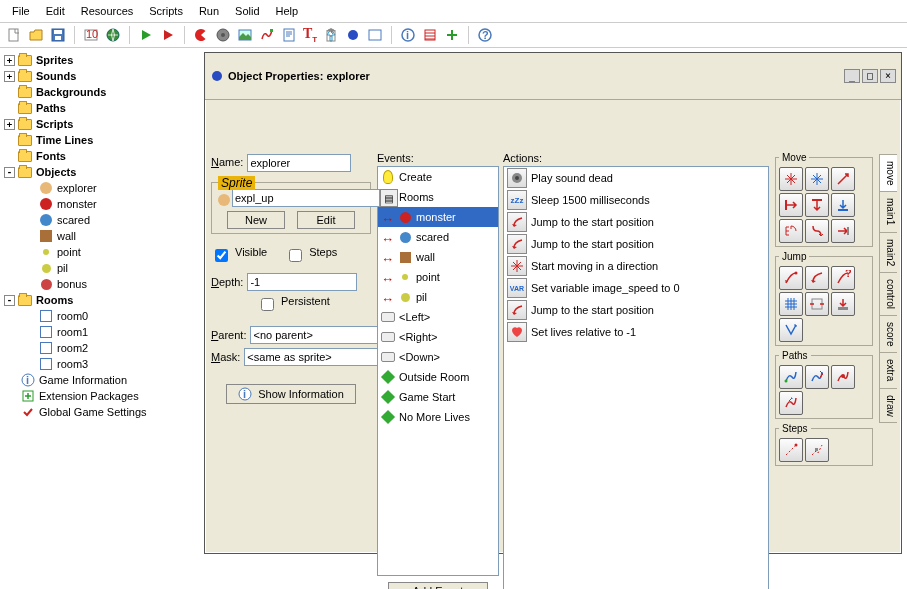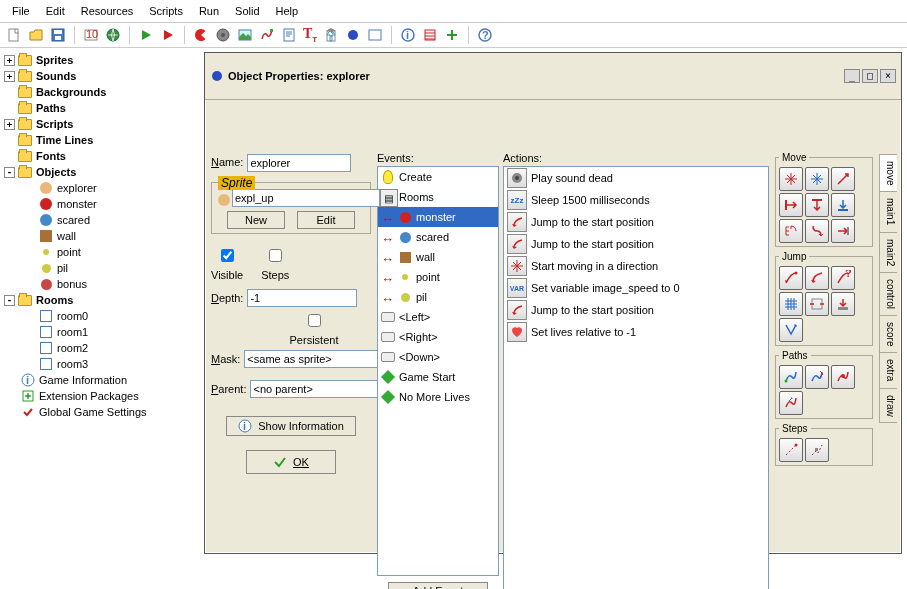--- a/index.html
+++ b/index.html
@@ -32,21 +32,21 @@
 .sidetab { writing-mode: vertical-rl; text-orientation: mixed; padding: 6px 1px; border: 1px solid #aca899; background: #ece9d8; font-size: 10px; cursor: pointer; border-right: none; margin-bottom: -1px; }
 .sidetab.active { background: #fff; }
 .lbl { display: block; margin-bottom: 2px; }
 .uline { text-decoration: underline; }
 .field { display: flex; align-items: center; gap: 4px; }
 input[type=text] { border: 1px solid #7f9db9; padding: 1px 2px; font-size: 11px; height: 18px; }
 .group { border: 1px solid #aca899; padding: 6px 6px 4px; position: relative; margin-top: 6px; }
 .group .legend { position: absolute; top: -7px; left: 6px; background: #eab308; padding: 0 3px; font-size: 12px; font-style: italic; }
 .btn { border: 1px solid #888; background: #ece9d8; padding: 2px 10px; cursor: pointer; min-width: 58px; text-align: center; }
 .row { display: flex; gap: 12px; margin-top: 4px; justify-content: center; }
-.chk { display: flex; align-items: center; gap: 4px; flex-direction: column; }
+.chk { display: flex; align-items: flex-start; gap: 4px; }
 .listbox { background: #fff; border: 1px solid #7f9db9; flex: 1; overflow: auto; }
 .evt-row, .act-row { display: flex; align-items: center; height: 20px; padding: 0 3px; gap: 4px; cursor: default; }
 .evt-row.sel { background: #316ac5; color: #fff; }
 .act-row { height: 22px; }
 .act-row .aicon { width: 20px; height: 20px; border: 1px solid #888; background: linear-gradient(#f8f8f8,#ddd); display: flex; align-items: center; justify-content: center; font-size: 9px; border-radius: 0; }
 fieldset.pal { border: 1px solid #aca899; margin: 0 2px 4px; padding: 4px 3px 3px; }
 fieldset.pal legend { font-size: 10px; padding: 0 3px; }
 .palgrid { display: flex; flex-wrap: wrap; gap: 2px; }
 .palbtn { width: 24px; height: 24px; border: 1px solid #666; background: linear-gradient(#fdfdfd,#ddd); display: flex; align-items: center; justify-content: center; cursor: pointer; border-radius: 2px; }
 .combo { display: flex; align-items: center; }
@@ -367,47 +367,41 @@
               </label>
           </div>
           <div class="field" style="margin-top:4px">
               <span><span class="uline">D</span>epth:</span>
               <input type="text" style="width: 110px;" value="-1">
             </div>
           <label class="chk" style="margin-left:46px">
               <input type="checkbox" style="">
               <span>Persistent</span>
             </label>
+          <div class="field" style="margin-top:8px">
+              <span><span class="uline">P</span>arent:</span>
+              <div class="combo" style="flex:1">
+                <input type="text" value="&lt;no parent&gt;" style="">
+                <span class="browse">▤</span>
+              </div>
+            </div>
           <div class="field">
               <span><span class="uline">M</span>ask:</span>
               <div class="combo" style="flex:1">
                 <input type="text" value="&lt;same as sprite&gt;" style="">
-                <span class="browse">▤</span>
-              </div>
-            </div>
-          <div class="field" style="margin-top:8px">
-              <span><span class="uline">P</span>arent:</span>
-              <div class="combo" style="flex:1">
-                <input type="text" value="&lt;no parent&gt;" style="">
                 <span class="browse">▤</span>
               </div>
             </div>
           <span class="btn" style="margin:14px auto 0;width:130px;display:flex;align-items:center;justify-content:center;gap:6px">
               <svg width="14" height="14">
                 <circle cx="7" cy="7" r="6" fill="#fff" stroke="#4a7abc"></circle>
                 <text x="5" y="11" font-size="9" fill="#4a7abc" font-weight="bold">i</text>
               </svg>
               <span>Show Information</span>
             </span>
-          <span class="okbtn">
-              <svg width="14" height="14">
-                <path d="M2 7l4 4 6-8" stroke="#2a9c2a" stroke-width="2" fill="none"></path>
-              </svg>
-              <span><span class="uline">OK</span></span>
-            </span>
         </div>
 
         <div class="col2">
           <span class="lbl">Events:</span>
           <div class="listbox">
             <div class="evt-row">
                 <span class="smallico">
                   <span class="bulb"></span>
                 </span>
                 <span>Create</span>
@@ -463,20 +457,26 @@
                 <span class="smallico">
                   <span class="kbicon"></span>
                 </span>
                 <span>&lt;Right&gt;</span>
               </div>
             <div class="evt-row">
                 <span class="smallico">
                   <span class="kbicon"></span>
                 </span>
                 <span>&lt;Down&gt;</span>
+              </div>
+            <div class="evt-row">
+                <span class="smallico">
+                  <span class="diamond"></span>
+                </span>
+                <span>Outside Room</span>
               </div>
             <div class="evt-row">
                 <span class="smallico">
                   <span class="diamond"></span>
                 </span>
                 <span>Game Start</span>
               </div>
             <div class="evt-row">
                 <span class="smallico">
                   <span class="diamond"></span>

